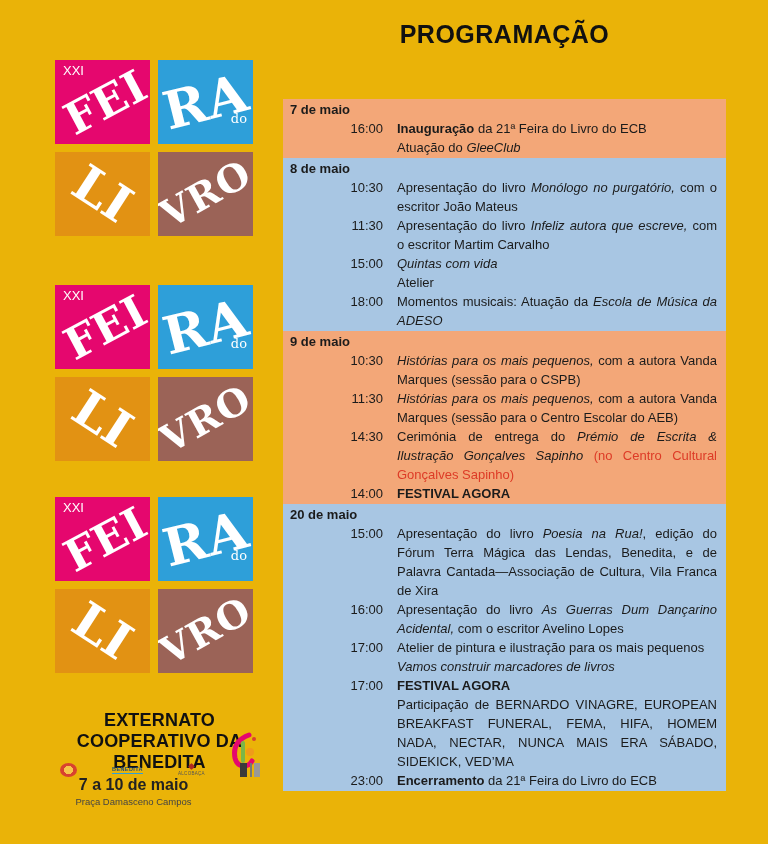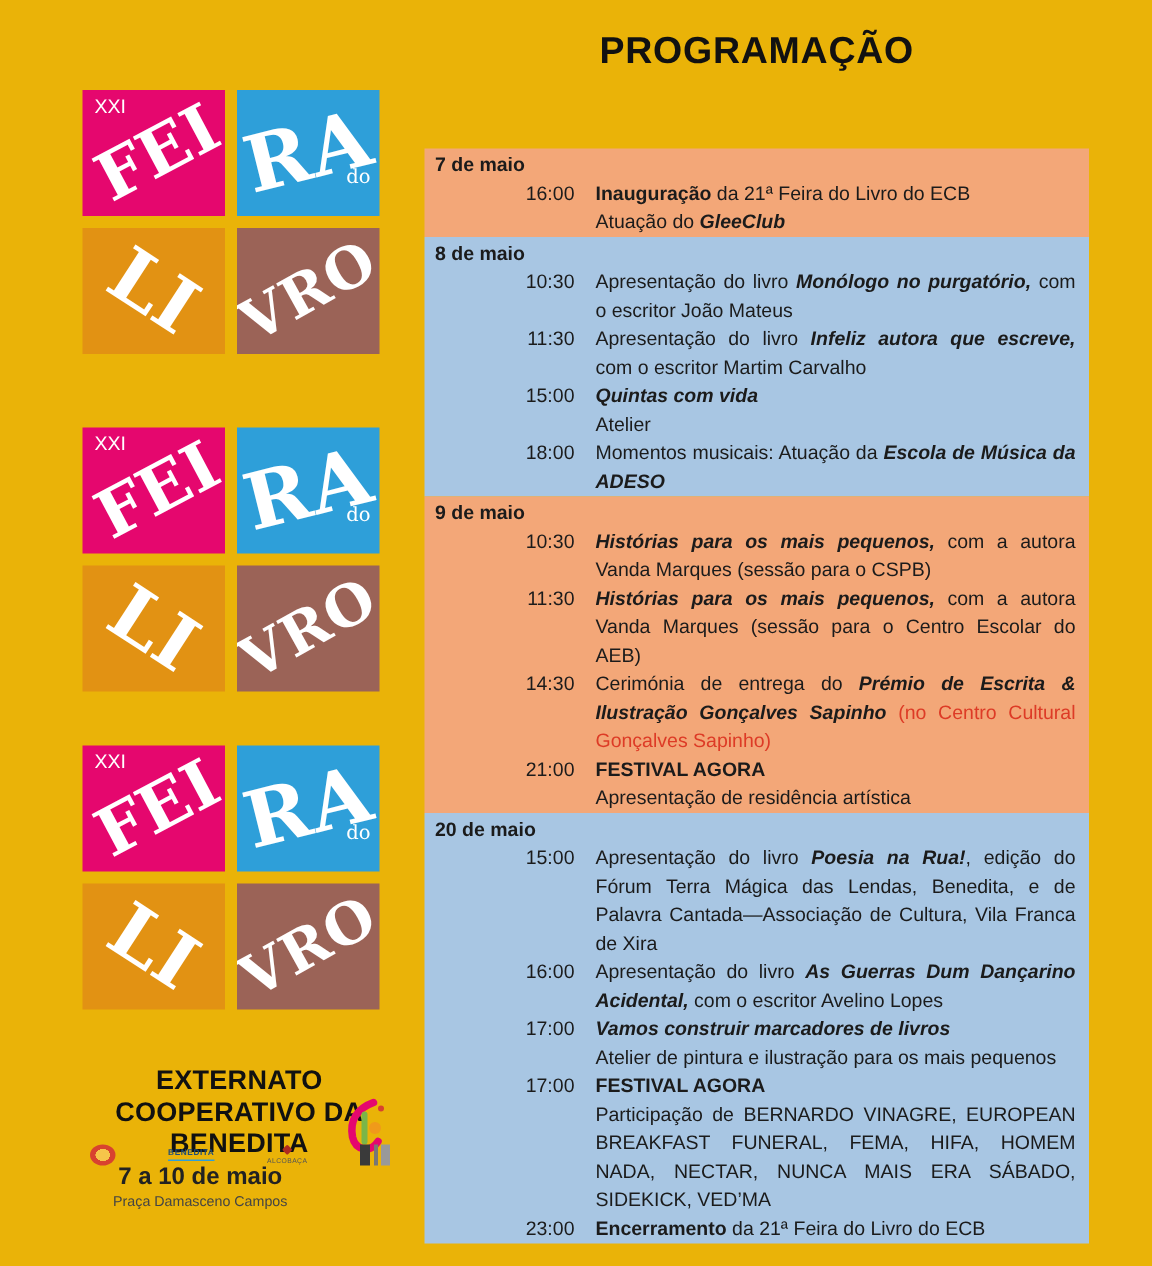--- a/index.html
+++ b/index.html
@@ -17,21 +17,21 @@
 
   
   #program{position:absolute;left:283px;top:61px;width:443px;margin-top:38px;}
   .psection{padding:1px 0;}
   .date-header{font-weight:700;font-size:13px;line-height:19px;padding-left:7px;}
   .event-row{display:flex;align-items:flex-start;}
   .event-time{flex:0 0 100px;width:100px;text-align:right;font-size:13px;line-height:19px;}
   .event-text{flex:1;margin-left:14px;margin-right:9px;font-size:13px;line-height:19px;}
   .para{text-align:justify;}
   .r-b{font-weight:700;}
-  .r-bi{font-weight:700;font-style:italic;}
+  .r-bi{font-weight:400;font-style:italic;}
   .r-red{color:#DD3B26;}
 
   
   .fl-logo{position:absolute;left:55px;width:198px;height:177px;display:flex;flex-wrap:wrap;gap:7px 8px;}
   .fl-logo-1{top:60px;} .fl-logo-2{top:285px;} .fl-logo-3{top:497px;}
   .tile{
     width:95px;height:84px;position:relative;overflow:hidden;
     display:flex;align-items:center;justify-content:center;
   }
   .big{font-family:"DejaVu Serif","Liberation Serif",serif;font-weight:700;color:#fff;line-height:1;}
@@ -171,46 +171,45 @@
             <div class="para"><span class="r-bi">Histórias para os mais pequenos,</span><span> com a autora Vanda Marques (sessão para o Centro Escolar do AEB)</span></div>
           </div>
         </div>
         <div class="event-row">
           <div class="event-time">14:30</div>
           <div class="event-text">
             <div class="para"><span>Cerimónia de entrega do </span><span class="r-bi">Prémio de Escrita &amp; Ilustração Gonçalves Sapinho</span><span> </span><span class="r-red">(no Centro Cultural Gonçalves Sapinho)</span></div>
           </div>
         </div>
         <div class="event-row">
-          <div class="event-time">21:00</div>
+          <div class="event-time">14:00</div>
           <div class="event-text">
             <div class="para"><span class="r-b">FESTIVAL AGORA</span></div>
-            <div class="para"><span>Apresentação de residência artística</span></div>
           </div>
         </div>
       </div>
       <div class="psection" style="background: rgb(168, 198, 227);">
         <div class="date-header">20 de maio</div>
         <div class="event-row">
           <div class="event-time">15:00</div>
           <div class="event-text">
             <div class="para"><span>Apresentação do livro </span><span class="r-bi">Poesia na Rua!</span><span>, edição do Fórum Terra Mágica das Lendas, Benedita, e de Palavra Cantada—Associação de Cultura, Vila Franca de Xira</span></div>
           </div>
         </div>
         <div class="event-row">
           <div class="event-time">16:00</div>
           <div class="event-text">
             <div class="para"><span>Apresentação do livro </span><span class="r-bi">As Guerras Dum Dançarino Acidental,</span><span> com o escritor Avelino Lopes</span></div>
           </div>
         </div>
         <div class="event-row">
           <div class="event-time">17:00</div>
           <div class="event-text">
+            <div class="para"><span>Atelier de pintura e ilustração para os mais pequenos</span></div>
             <div class="para"><span class="r-bi">Vamos construir marcadores de livros</span></div>
-            <div class="para"><span>Atelier de pintura e ilustração para os mais pequenos</span></div>
           </div>
         </div>
         <div class="event-row">
           <div class="event-time">17:00</div>
           <div class="event-text">
             <div class="para"><span class="r-b">FESTIVAL AGORA</span></div>
             <div class="para"><span>Participação de BERNARDO VINAGRE, EUROPEAN BREAKFAST FUNERAL, FEMA, HIFA, HOMEM NADA, NECTAR, NUNCA MAIS ERA SÁBADO, SIDEKICK, VED’MA</span></div>
           </div>
         </div>
         <div class="event-row">

